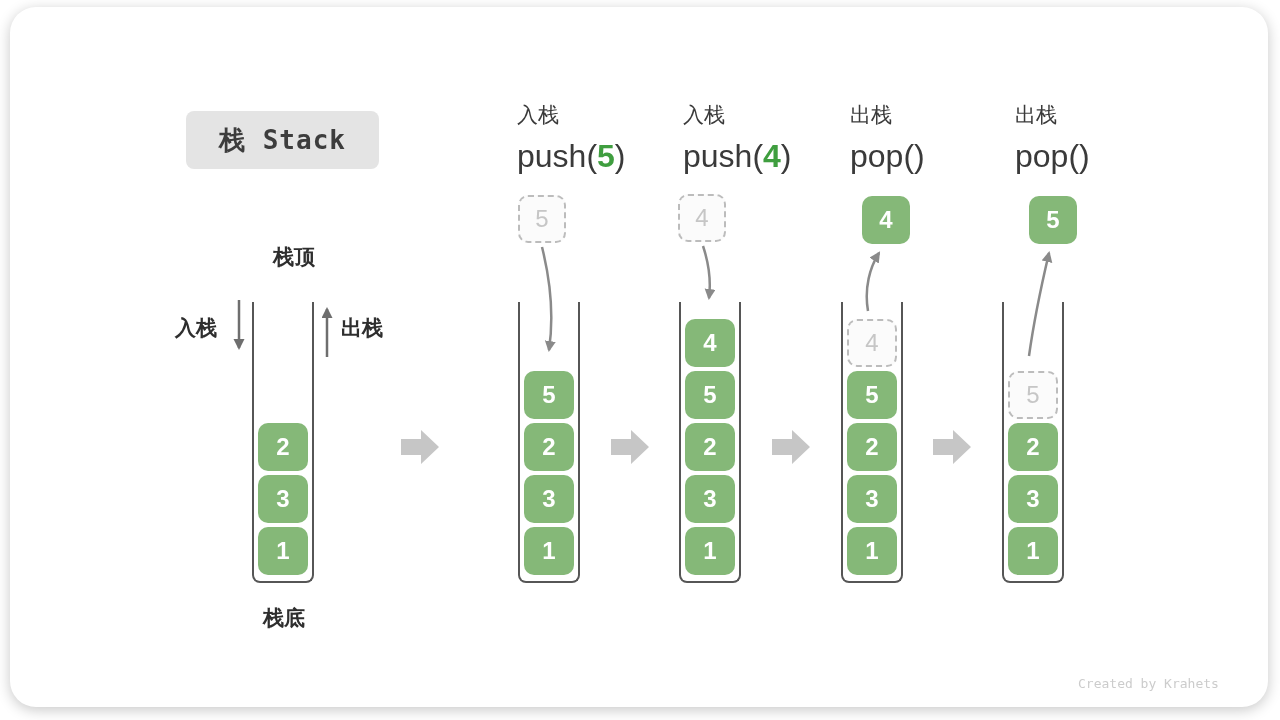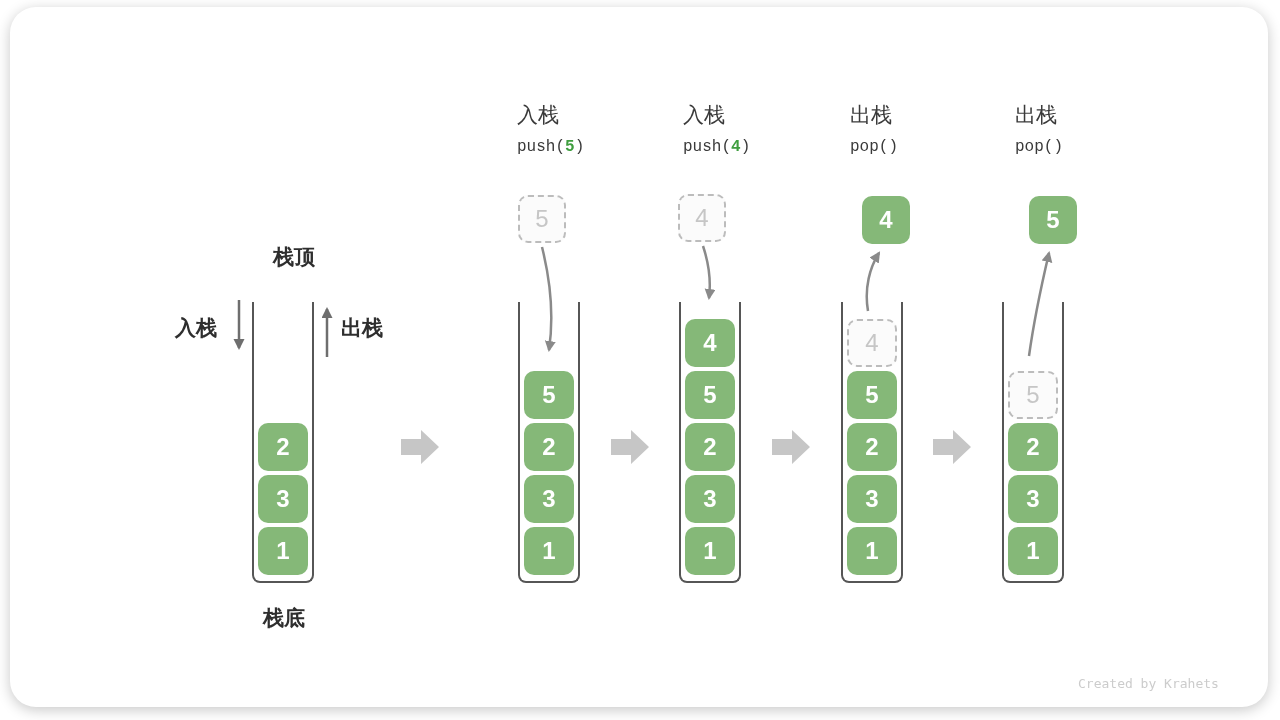--- a/index.html
+++ b/index.html
@@ -16,21 +16,21 @@
   .title-chip{position:absolute;left:186px;top:111px;width:193px;height:58px;background:var(--chip-bg);
         border-radius:8px;display:flex;align-items:center;justify-content:center;
         font-family:"DejaVu Sans Mono",monospace;font-size:26px;font-weight:700;color:#3d3d3d;letter-spacing:1px;}
   .zh-label{position:absolute;font-size:21px;font-weight:700;color:#2e2e2e;white-space:nowrap;}
   .lbl-top{left:253px;top:243px;width:62px;text-align:right;}
   .lbl-bottom{left:253px;top:604px;width:62px;text-align:center;}
   .lbl-push{left:175px;top:314px;}
   .lbl-pop{left:341px;top:314px;}
   .op{position:absolute;top:101px;}
   .op-zh{font-size:21px;font-weight:500;color:#3a3a3a;margin-bottom:9px;}
-  .op-code{font-family:Liberation Mono, monospace;font-size:16px;color:#3a3a3a;}
+  .op-code{font-family:Liberation Sans, sans-serif;font-size:32px;color:#3a3a3a;text-align:center;}
   .op-code .arg{color:var(--code-green);font-weight:700;}
   .well{position:absolute;width:62px;height:281px;top:302px;
         border-left:2px solid var(--well-border);border-right:2px solid var(--well-border);
         border-bottom:2px solid var(--well-border);border-radius:0 0 8px 8px;z-index:2;}
   .box{position:absolute;width:50px;height:48px;border-radius:10px;display:flex;align-items:center;
        justify-content:center;font-size:24px;font-weight:700;z-index:3;}
   .box.green{background:var(--element-green);color:#ffffff;}
   .box.dashed{border:2px dashed var(--dashed-border);background:#fbfbfb;color:var(--dashed-text);font-weight:500;}
   .box.float{width:48px;}
   svg.overlay{position:absolute;left:0;top:0;z-index:5;pointer-events:none;}
@@ -40,20 +40,21 @@
   .ah{fill:var(--arrow);} .ah2{fill:var(--straight-arrow);}
   .watermark{position:absolute;left:1078px;top:676px;font-family:"DejaVu Sans Mono",monospace;
         font-size:13px;color:var(--watermark);}
 </style>
 </head>
 <body>
 
 <div class="stage">
   <div class="card"></div>
 
+  <div class="title-chip">栈 Stack</div>
 
   <div class="zh-label lbl-top">栈顶</div>
   <div class="zh-label lbl-bottom">栈底</div>
   <div class="zh-label lbl-push">入栈</div>
   <div class="zh-label lbl-pop">出栈</div>
 
   <div id="columns">
       <div class="well" style="left: 252px;"></div>
       <div class="box green" style="left: 258px; top: 527px;">1</div>
       <div class="box green" style="left: 258px; top: 475px;">3</div>

